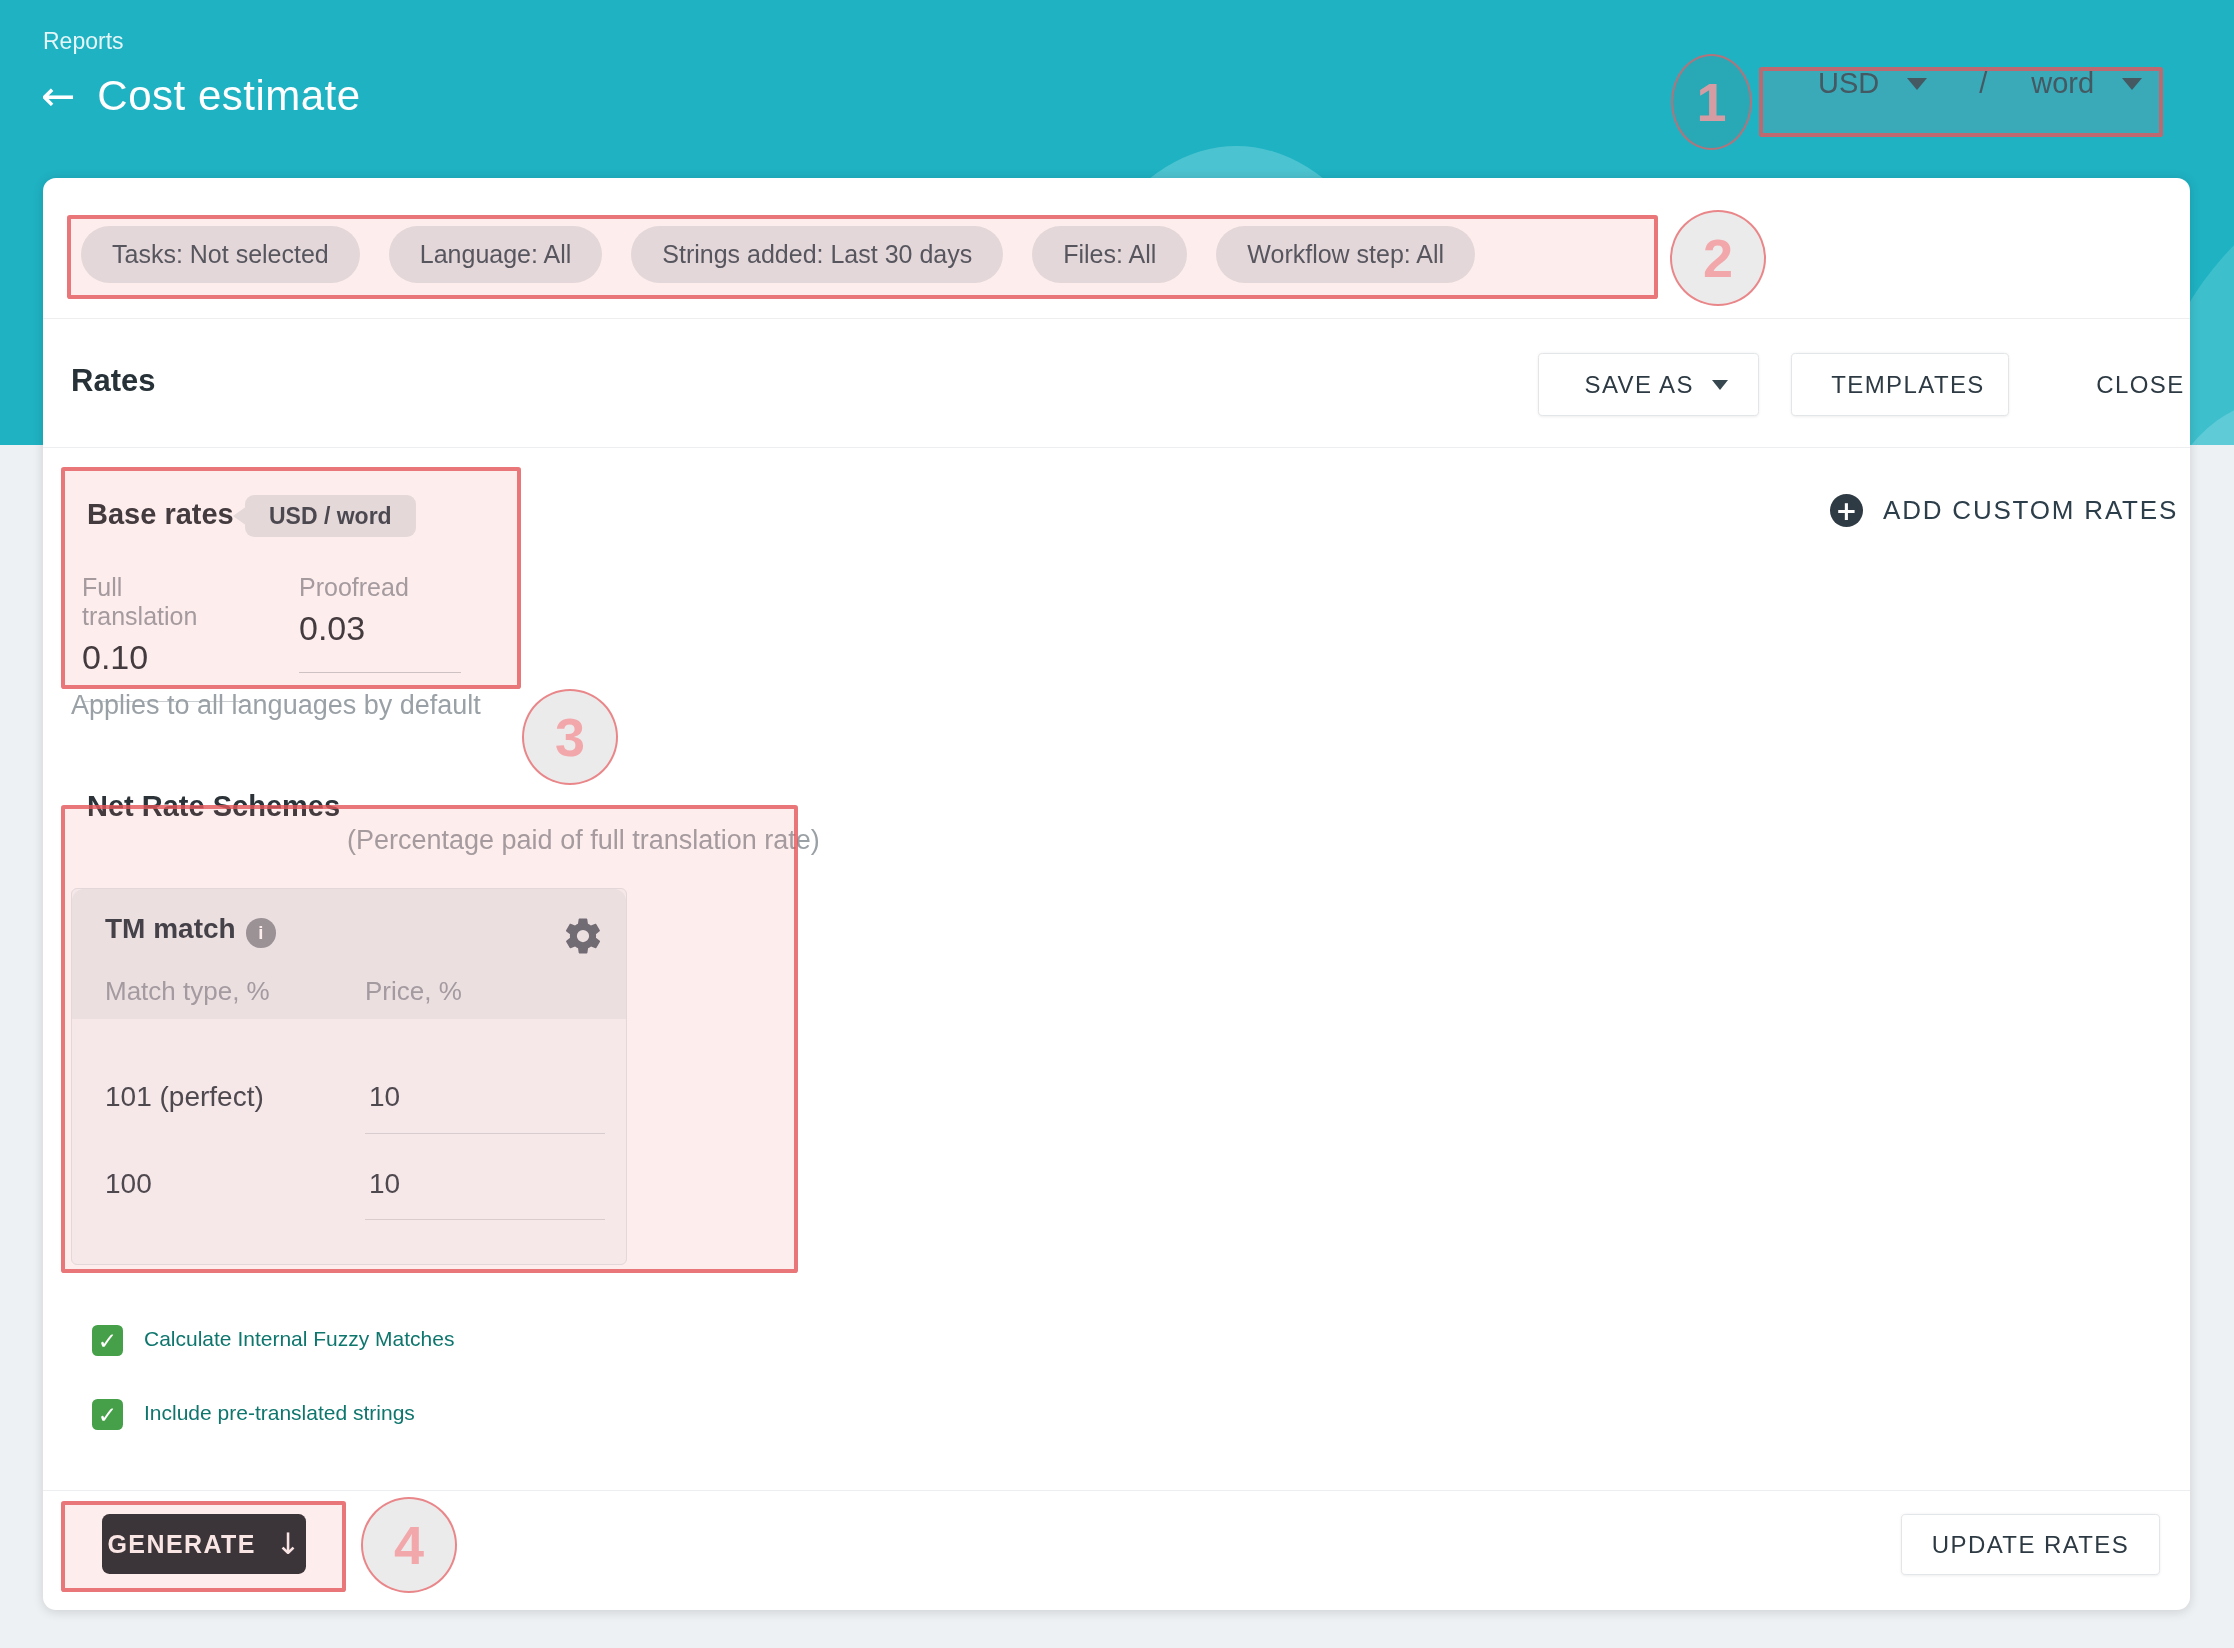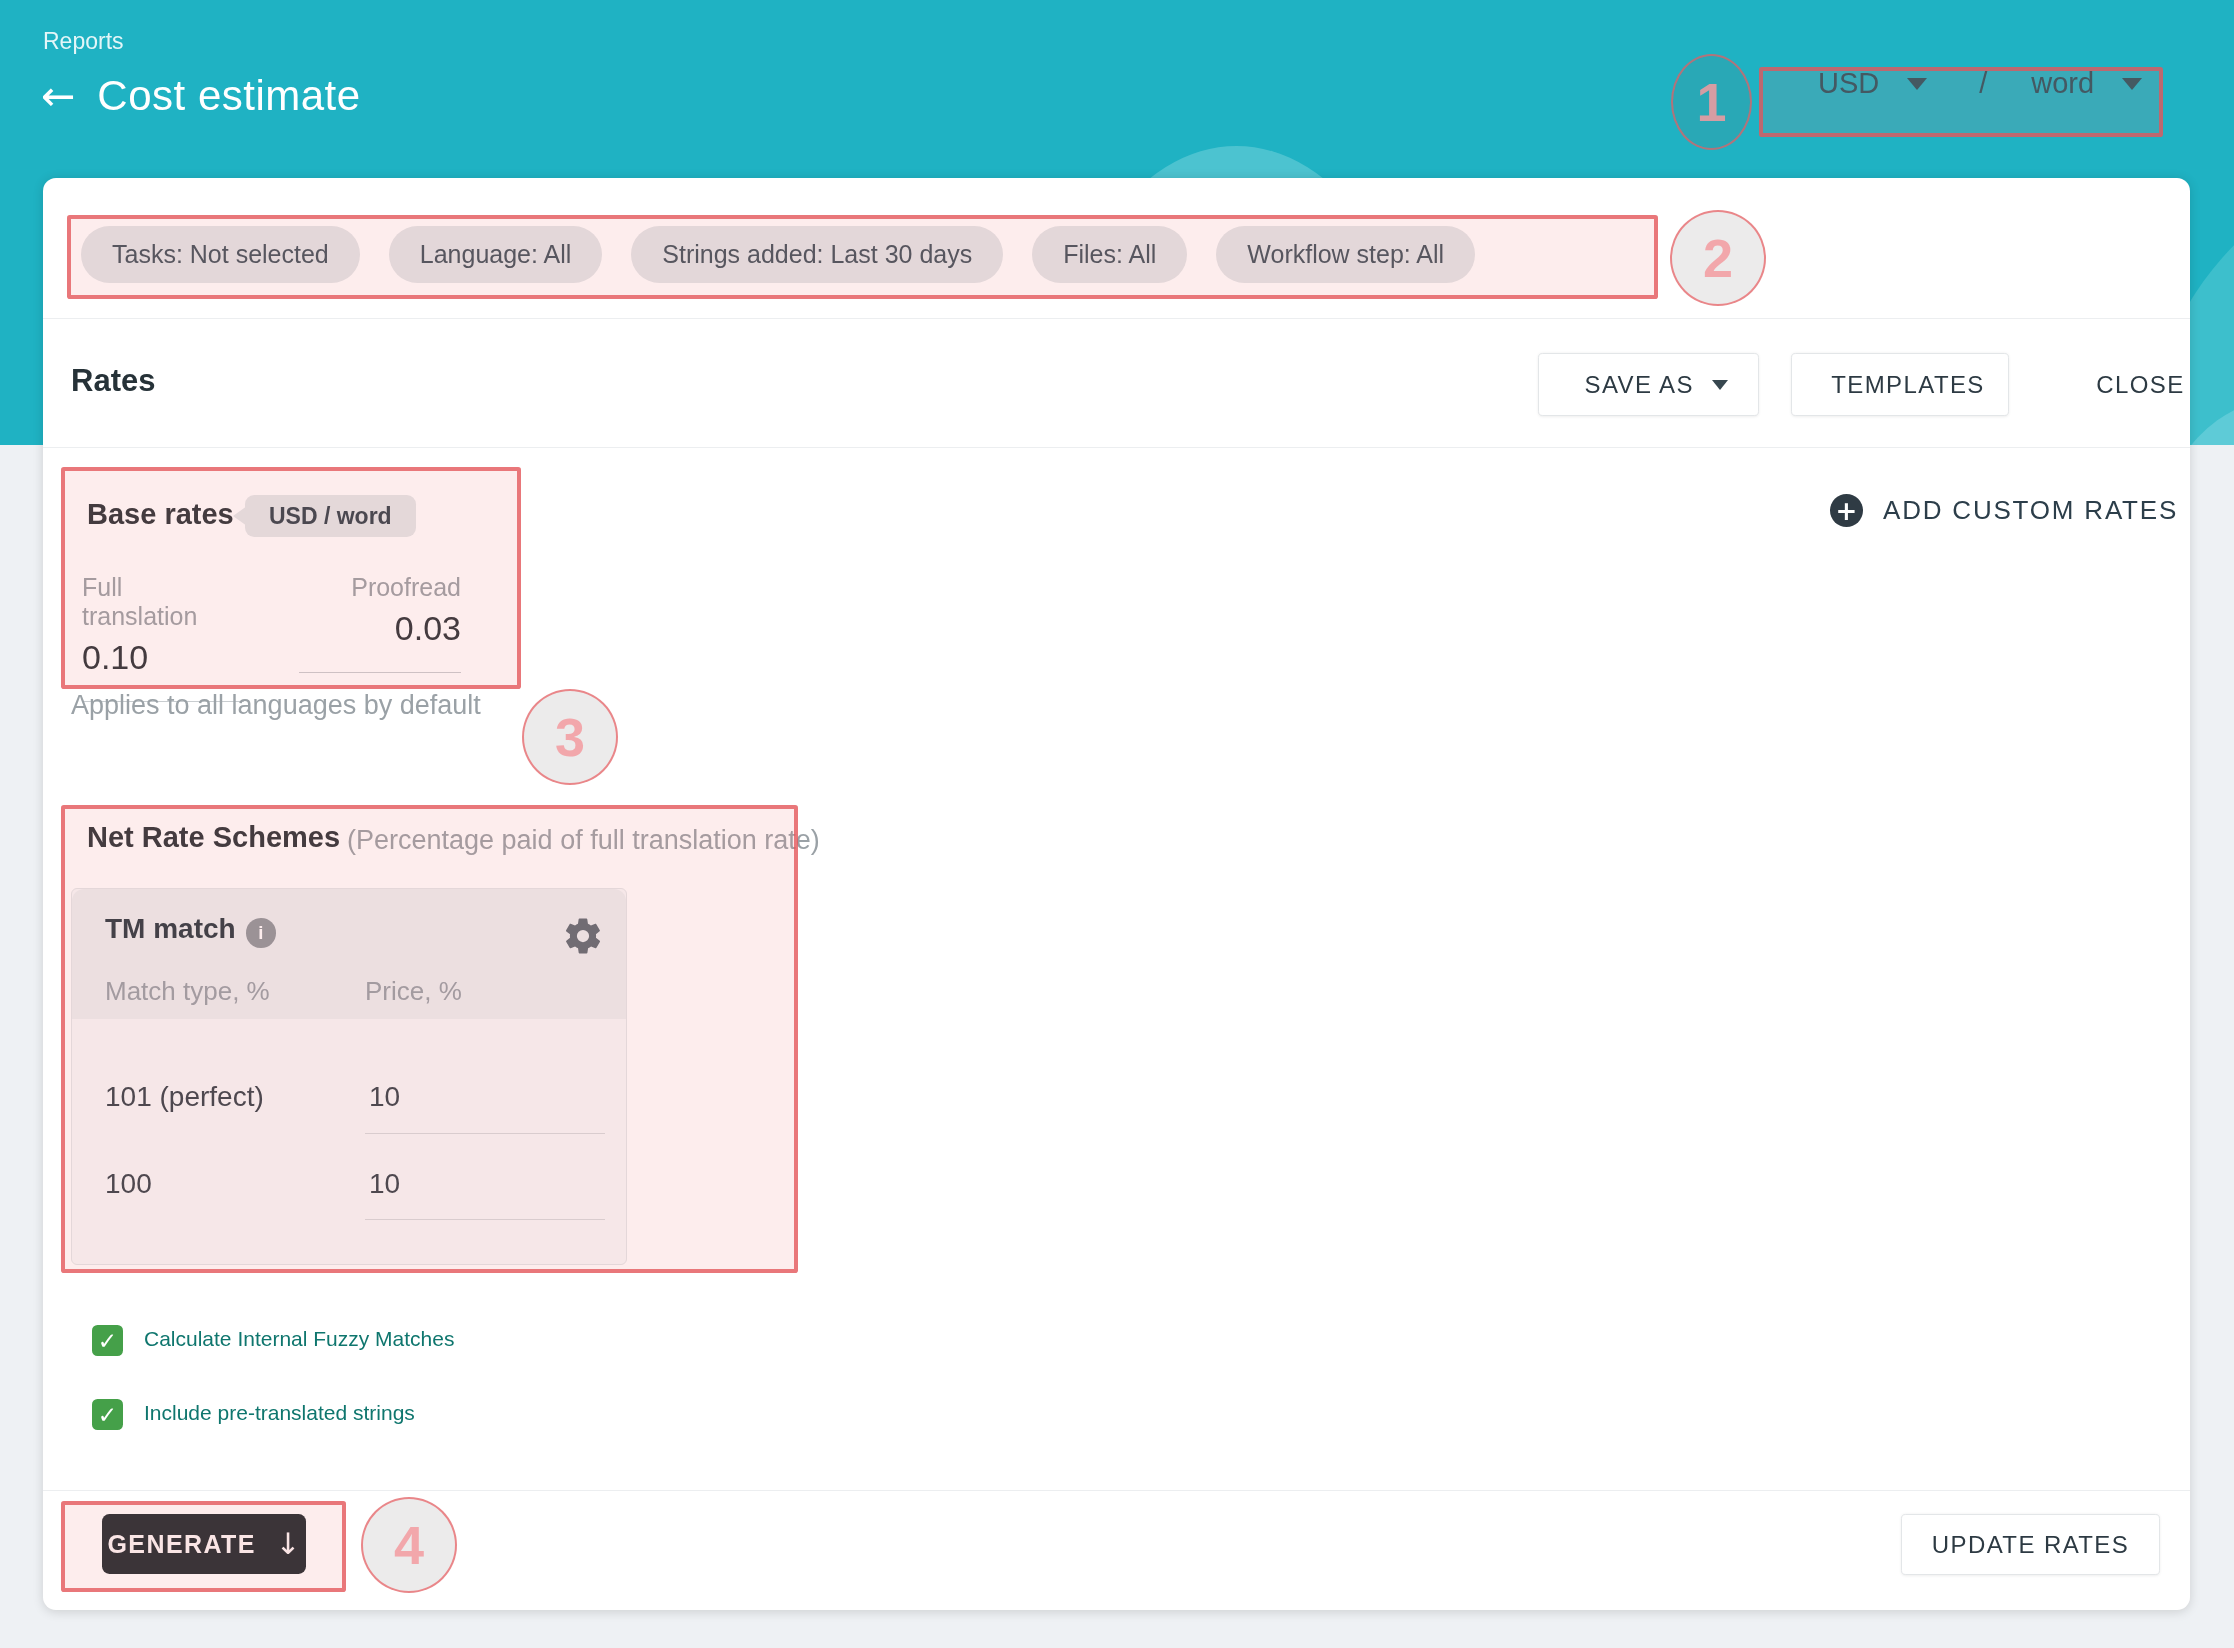--- a/index.html
+++ b/index.html
@@ -150,34 +150,34 @@
     <div class="divider" style="top:269px;"></div>
 
     <div class="section-title abs" style="left:28px;top:320px;">Base rates</div>
     <div class="badge">USD / word</div>
 
     <div class="abs" style="left:23px;top:395px;width:162px;">
       <div class="field-label">Full translation</div>
       <div class="field-value">0.10</div>
       <div class="field-line"></div>
     </div>
-    <div class="abs" style="left:240px;top:395px;width:162px;text-align:right;">
+    <div class="abs" style="left:240px;top:395px;width:162px;">
       <div class="field-label">Proofread</div>
       <div class="field-value">0.03</div>
       <div class="field-line"></div>
     </div>
 
     <div class="note">Applies to all languages by default</div>
 
     <div class="add-custom">
       <span class="plus-circle">+</span>
       <span class="add-custom-label">ADD CUSTOM RATES</span>
     </div>
 
-    <div class="section-title abs" style="left:28px;top:643px;">Net Rate Schemes</div>
+    <div class="section-title abs" style="left:28px;top:612px;">Net Rate Schemes</div>
     <div class="net-subtitle abs" style="left:288px;top:647px;">(Percentage paid of full translation rate)</div>
 
     <div class="tm-card">
       <div class="tm-head"></div>
       <div class="tm-title">TM match</div>
       <div class="info-circle">i</div>
       <svg class="gear" viewBox="0 0 24 24">
         <path fill="#5f6b73" d="M19.4 13c.04-.32.06-.66.06-1s-.02-.68-.07-1l2.1-1.65c.19-.15.24-.42.12-.64l-2-3.46c-.12-.22-.39-.3-.61-.22l-2.49 1c-.52-.4-1.08-.73-1.69-.98l-.38-2.65A.49.49 0 0 0 14 2h-4c-.25 0-.46.18-.49.42l-.38 2.65c-.61.25-1.17.59-1.69.98l-2.49-1c-.23-.09-.49 0-.61.22l-2 3.46c-.13.22-.07.49.12.64L4.6 11c-.05.32-.08.66-.08 1s.03.68.07 1l-2.1 1.65c-.19.15-.24.42-.12.64l2 3.46c.12.22.39.3.61.22l2.49-1c.52.4 1.08.73 1.69.98l.38 2.65c.03.24.24.42.49.42h4c.25 0 .46-.18.49-.42l.38-2.65c.61-.25 1.17-.59 1.69-.98l2.49 1c.23.09.49 0 .61-.22l2-3.46c.12-.22.07-.49-.12-.64L19.4 13zM12 15.5A3.5 3.5 0 1 1 12 8.5a3.5 3.5 0 0 1 0 7z"></path>
       </svg>
       <div class="tm-col" style="left:33px;">Match type, %</div>

